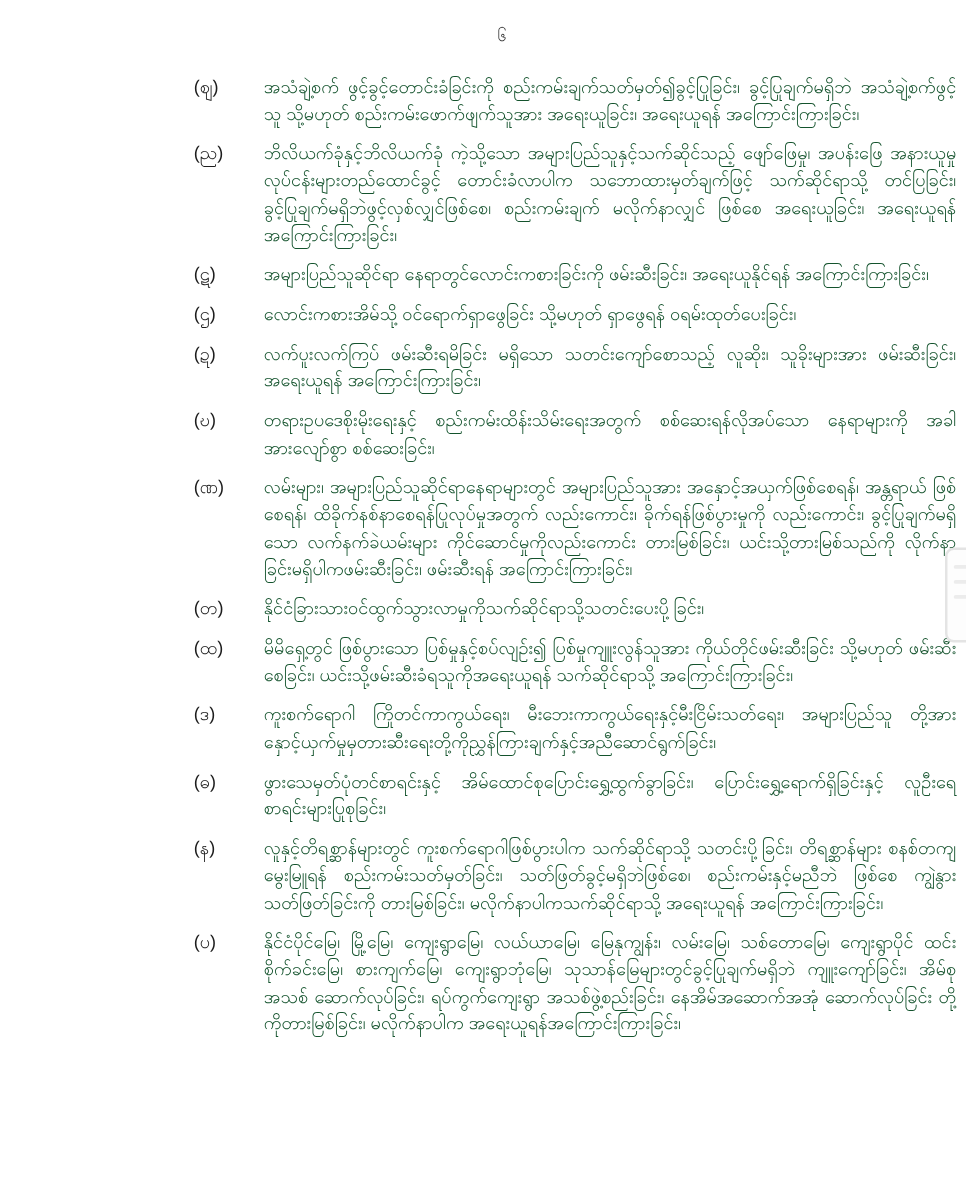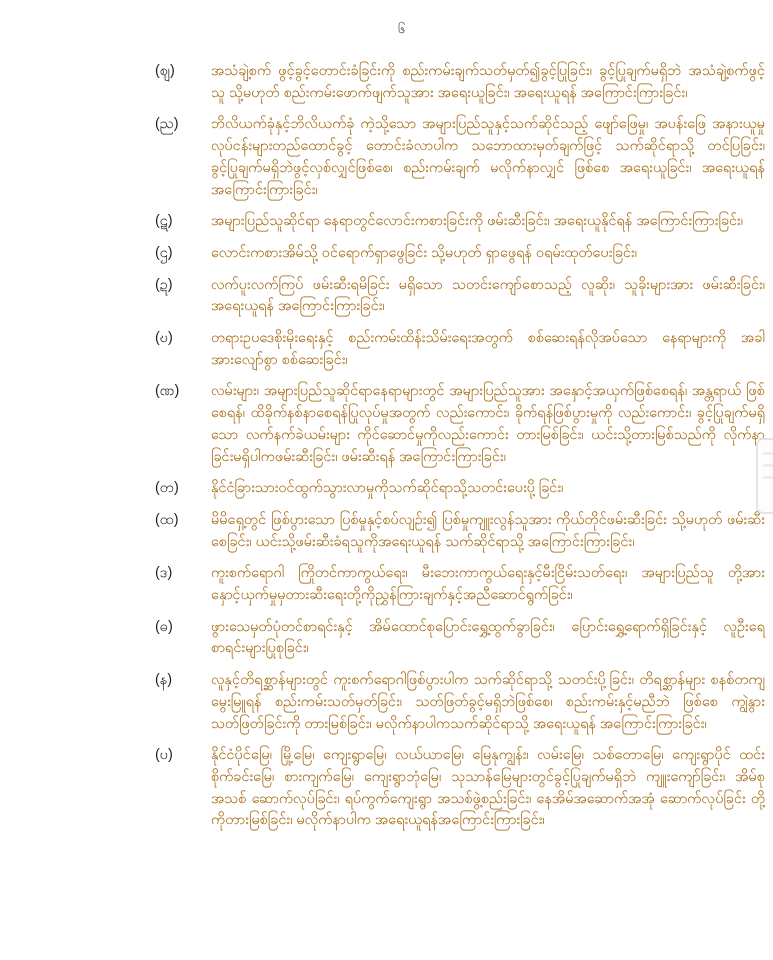--- a/index.html
+++ b/index.html
@@ -40,21 +40,21 @@
     font-size: 14.5px;
     line-height: 21.7px;
     color: #1d1d1d;
     white-space: nowrap;
   }
   .text {
     flex: 1 1 auto;
     font-size: 14.5px;
     line-height: 21.7px;
     text-align: justify;
-    color: #a16207;
+    color: #14532d;
     word-break: break-word;
   }
   .edge-widget {
     position: absolute;
     top: 438px;
     right: -11px;
     width: 28px;
     height: 76px;
     background: #fdfdfd;
     border: 2px solid #e4e4e4;

